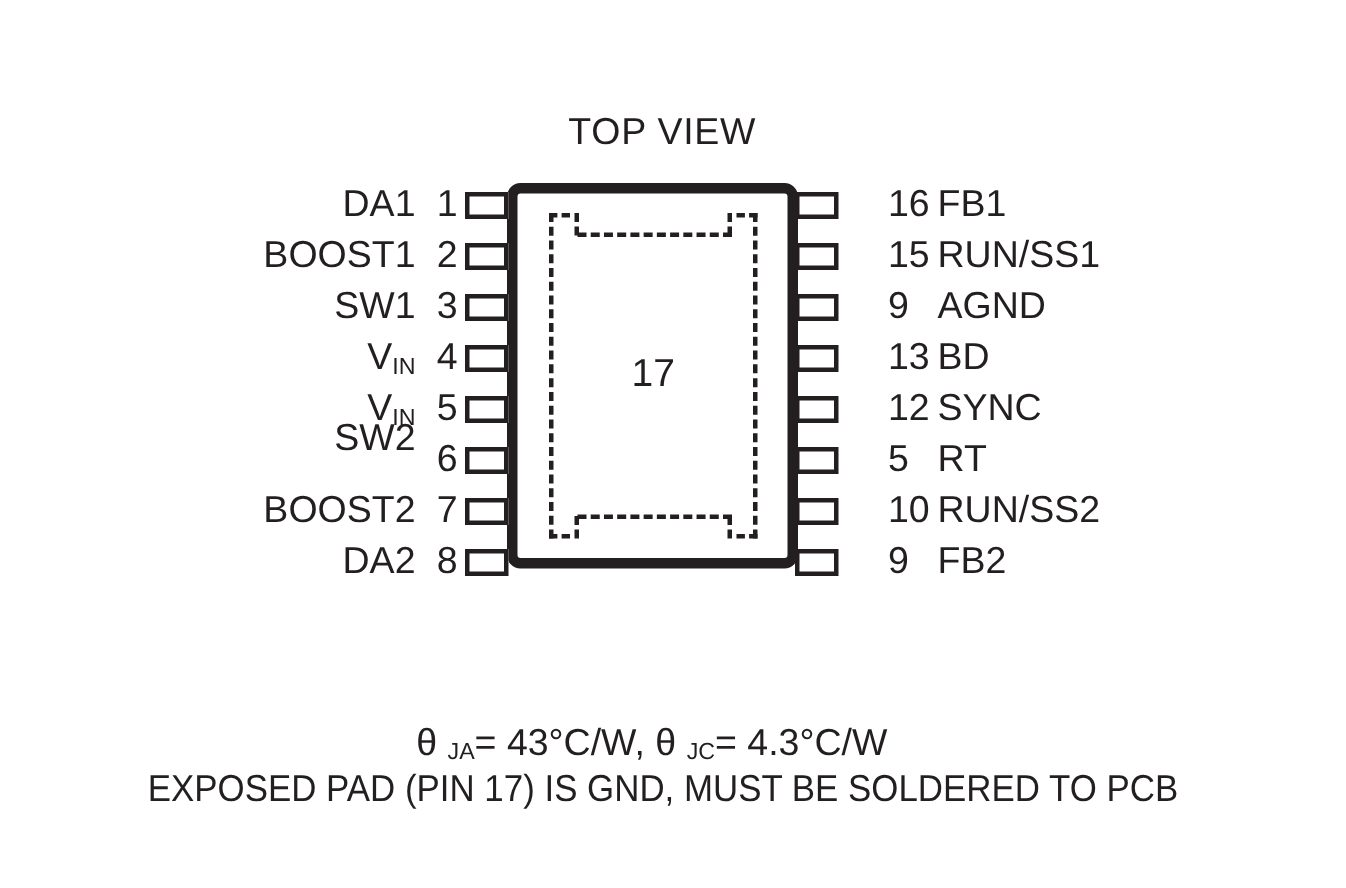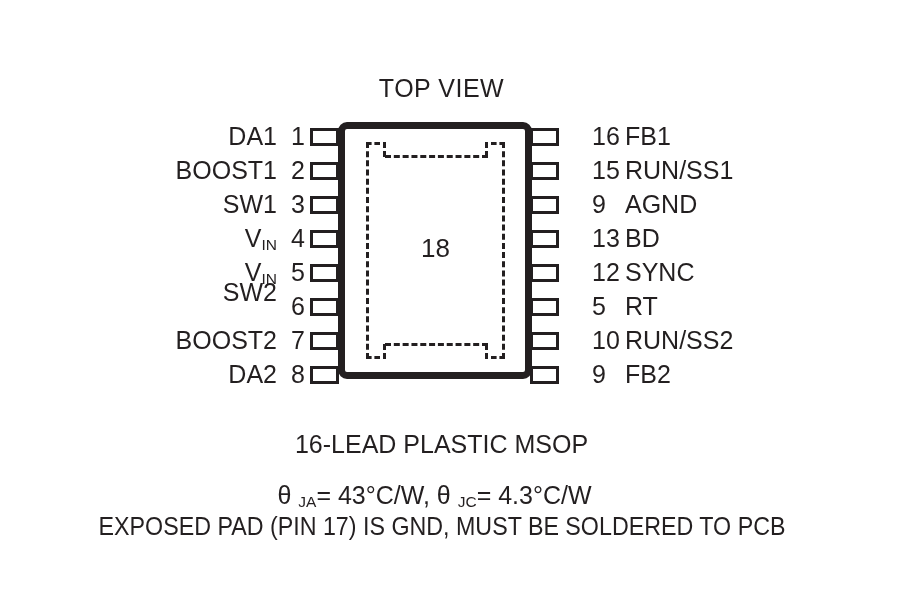--- a/index.html
+++ b/index.html
@@ -195,21 +195,21 @@
     <div class="stub tl"></div>
     <div class="stub tr"></div>
     <div class="stub bl"></div>
     <div class="stub br"></div>
     <div class="notch tl"></div>
     <div class="notch tr"></div>
     <div class="notch bl"></div>
     <div class="notch br"></div>
   </div>
 
-  <div id="pad-number">18</div>
+  <div id="pad-number">17</div>
 
   <div id="pins-layer">
       <div class="lead left" style="top: 128px;"></div>
       <div class="pin-label lname" style="top: 124px;">DA1</div>
       <div class="pin-label lnum" style="top: 124px;">1</div>
       <div class="lead left" style="top: 162px;"></div>
       <div class="pin-label lname" style="top: 158px;">BOOST1</div>
       <div class="pin-label lnum" style="top: 158px;">2</div>
       <div class="lead left" style="top: 196px;"></div>
       <div class="pin-label lname" style="top: 192px;">SW1</div>
@@ -248,19 +248,18 @@
       <div class="pin-label rnum" style="top: 294px;">5</div>
       <div class="pin-label rname" style="top: 294px;">RT</div>
       <div class="lead right" style="top: 332px;"></div>
       <div class="pin-label rnum" style="top: 328px;">10</div>
       <div class="pin-label rname" style="top: 328px;">RUN/SS2</div>
       <div class="lead right" style="top: 366px;"></div>
       <div class="pin-label rnum" style="top: 362px;">9</div>
       <div class="pin-label rname" style="top: 362px;">FB2</div>
     </div>
 
-  <div class="caption cap-pkg2"><span>16-LEAD PLASTIC MSOP</span></div>
 
   <div class="caption cap-theta"><span><span>θ</span><sub>JA</sub><span> = 43°C/W, </span><span>θ</span><sub>JC</sub><span> = 4.3°C/W</span></span></div>
 
   <div class="caption cap-exposed"><span>EXPOSED PAD (PIN 17) IS GND, MUST BE SOLDERED TO PCB</span></div>
 
 </div>
 
 </body></html>

